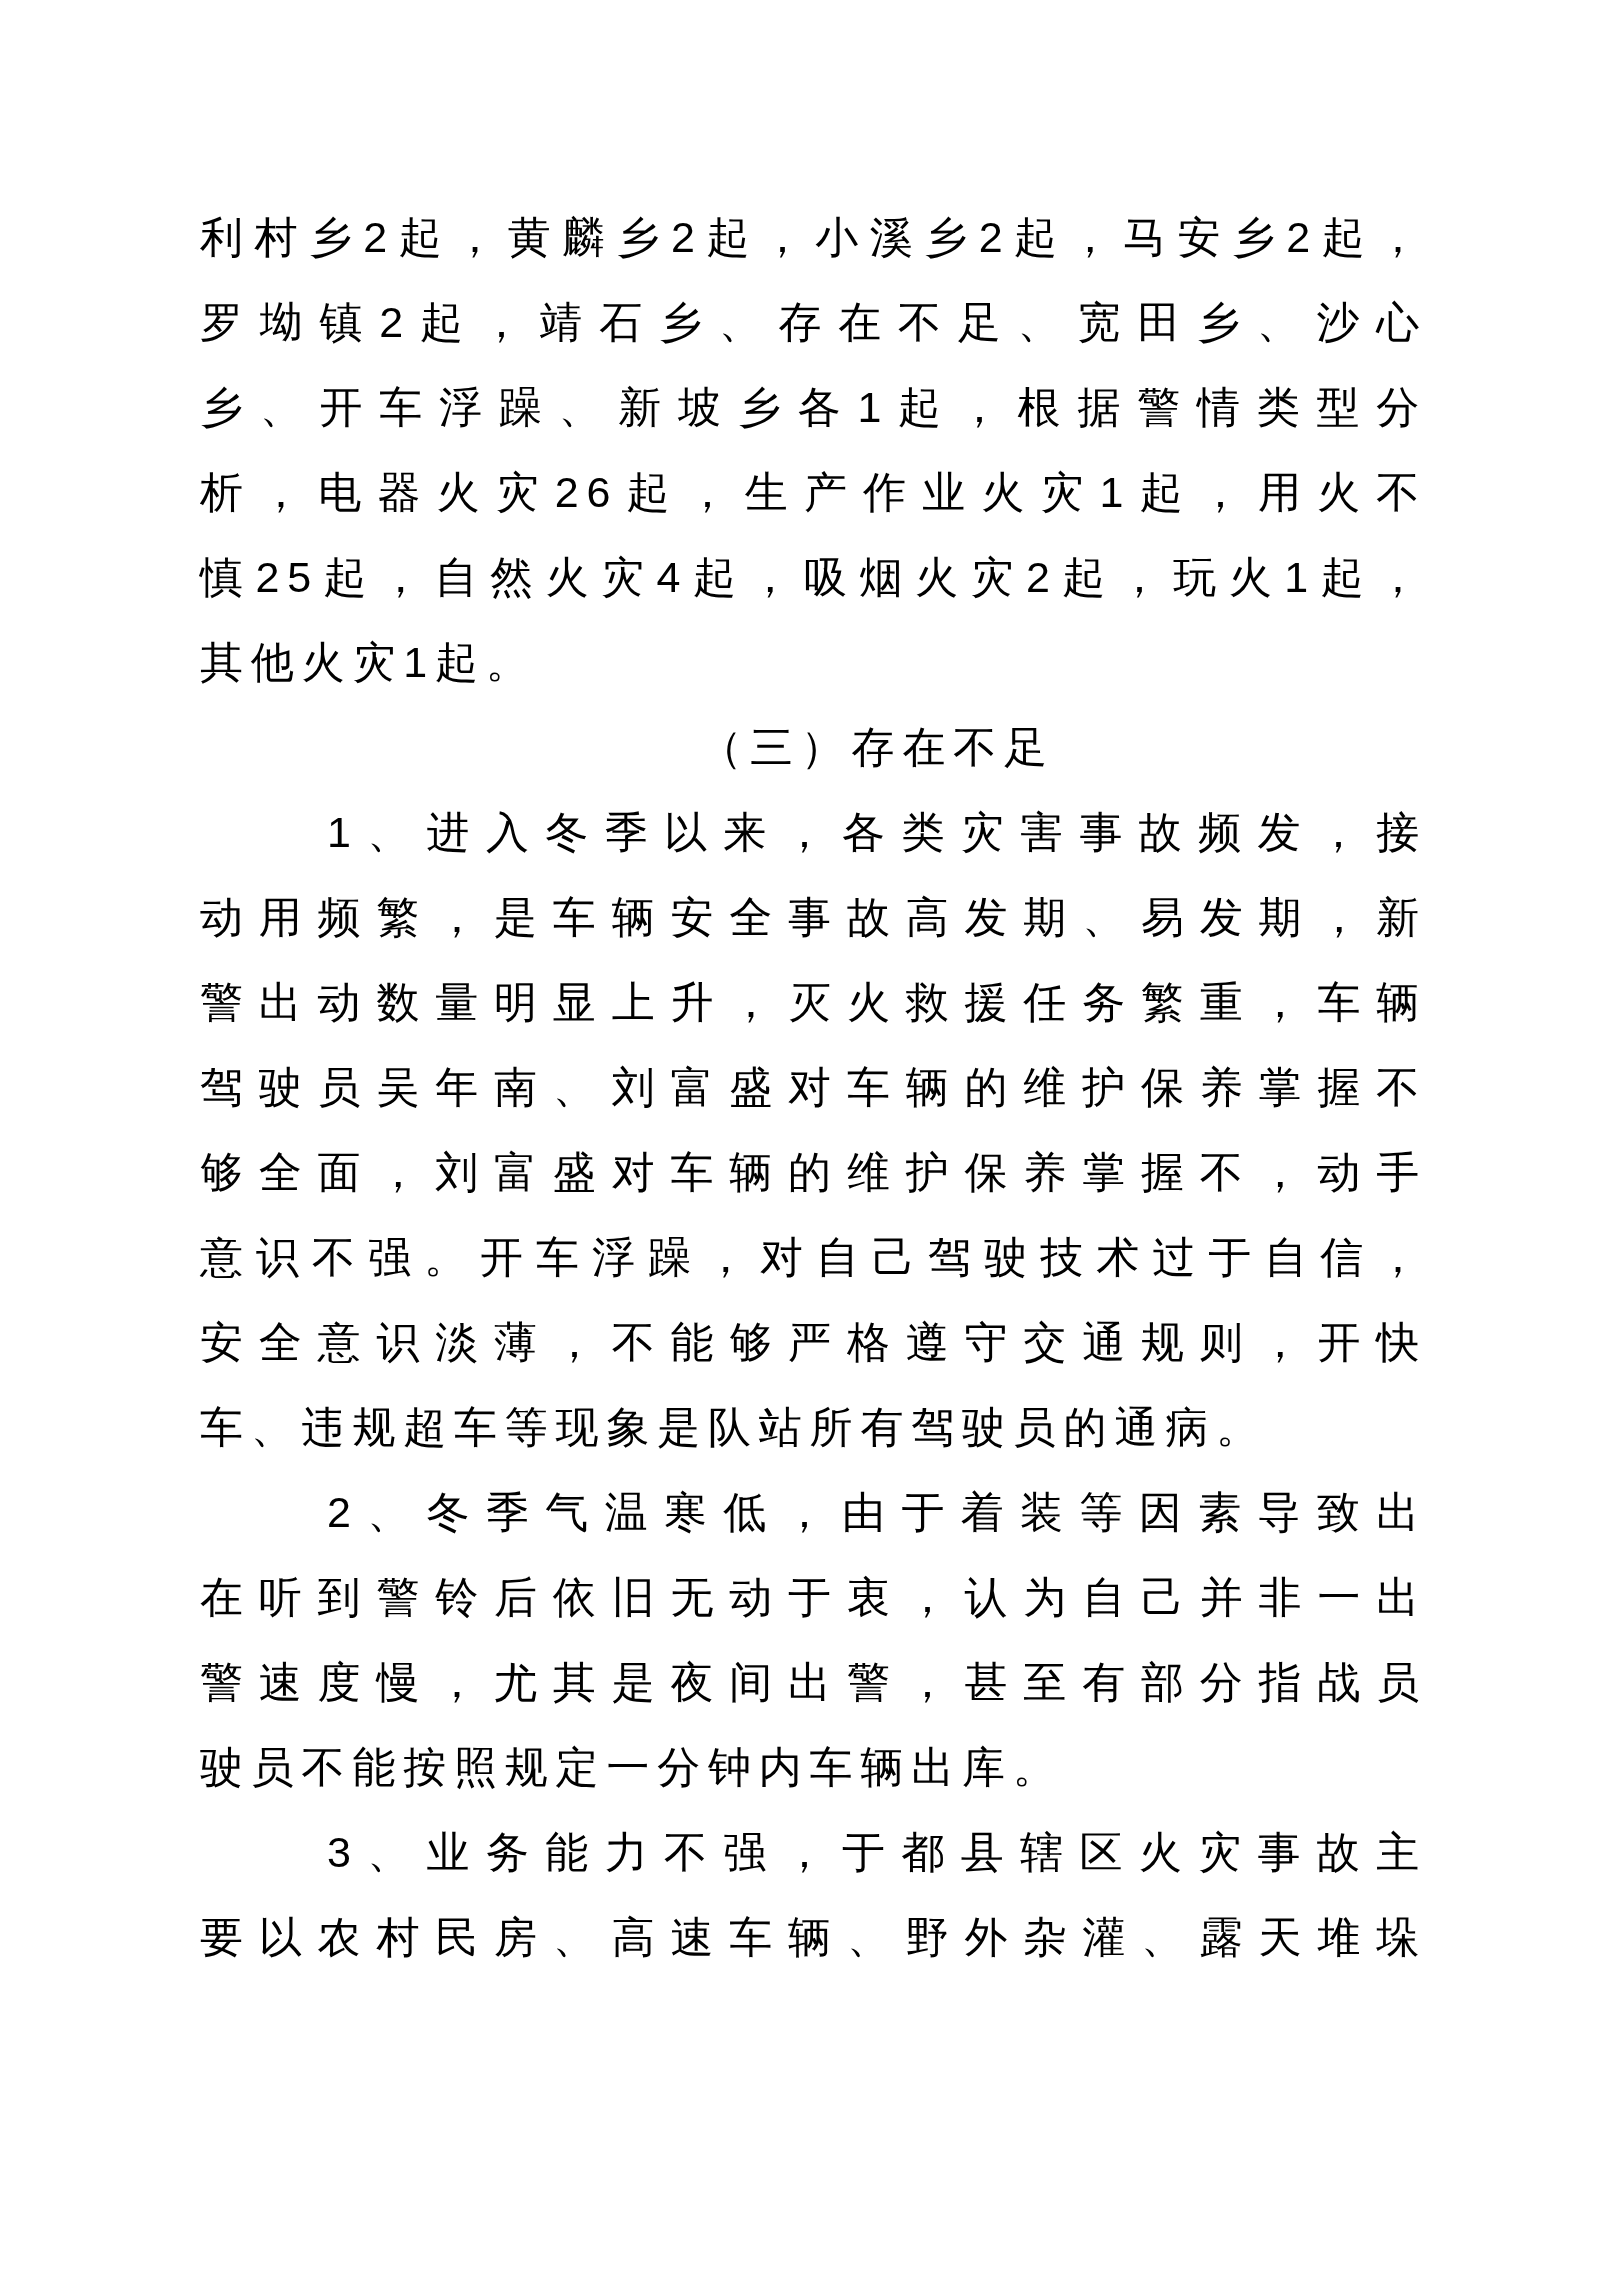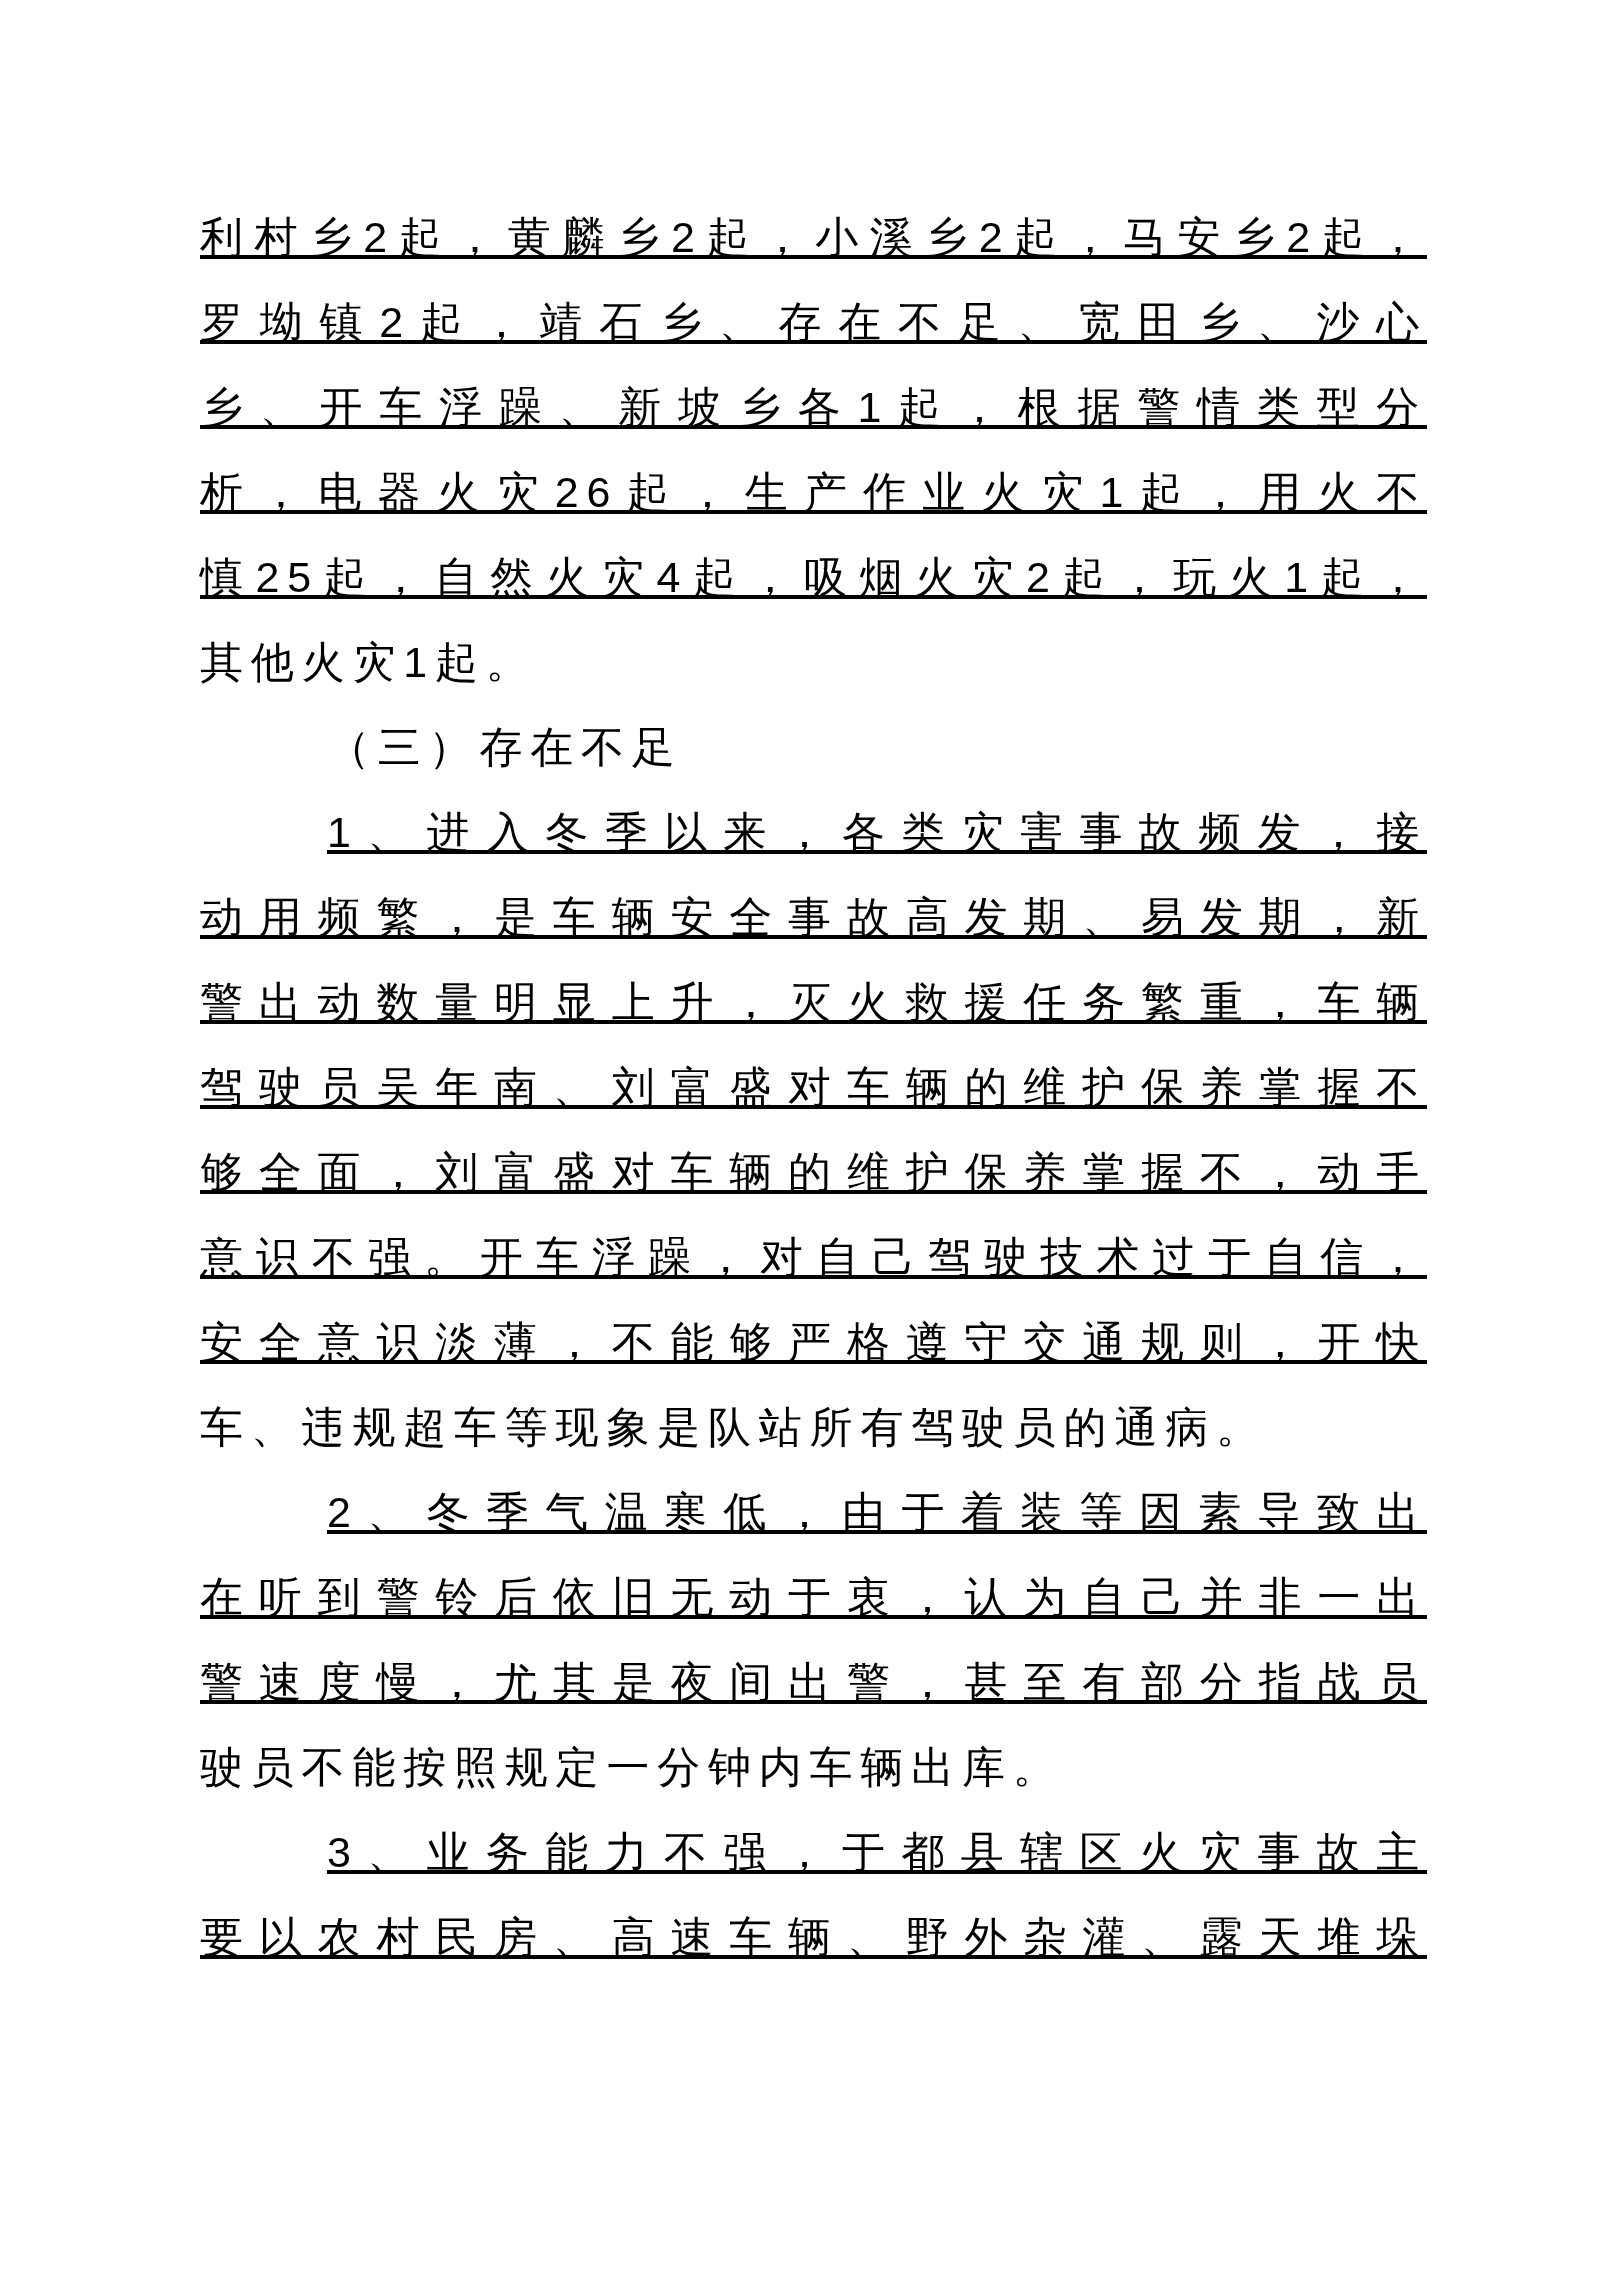--- a/index.html
+++ b/index.html
@@ -33,26 +33,26 @@
     text-align: left;
   }
   .ln {
     white-space: nowrap;
     height: 85px;
   }
   
   .j {
     text-align: justify;
     text-align-last: justify;
-    text-decoration: underline;
     -moz-text-align-last: justify;
   }
   
   .ind {
     padding-left: 127px;
+    text-align: center;
   }
 </style>
 </head>
 <body>
 
 <div class="page">
   <div class="textblock">
     <div class="ln j">利村乡2起，黄麟乡2起，小溪乡2起，马安乡2起，</div>
     <div class="ln j">罗坳镇2起，靖石乡、存在不足、宽田乡、沙心</div>
     <div class="ln j">乡、开车浮躁、新坡乡各1起，根据警情类型分</div>

